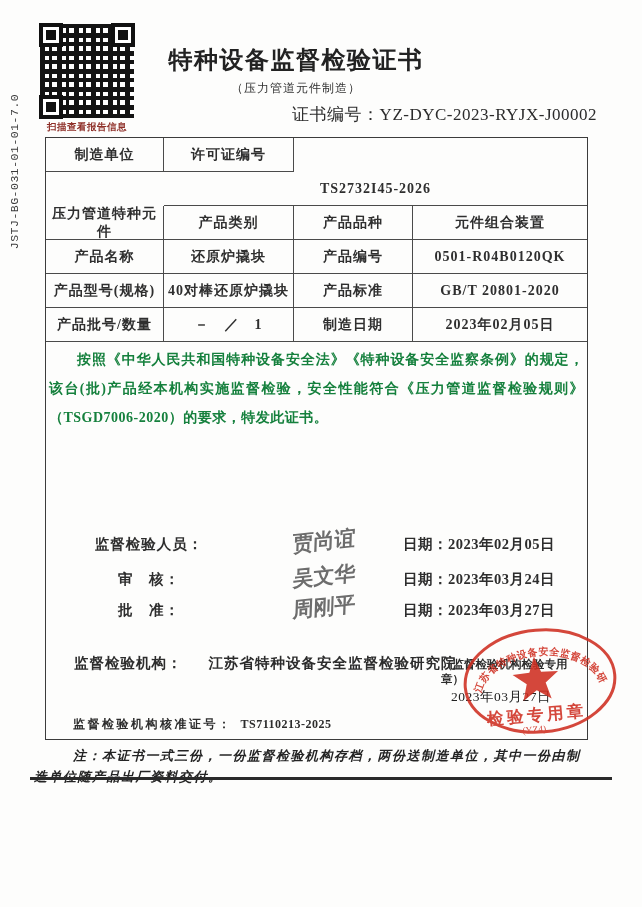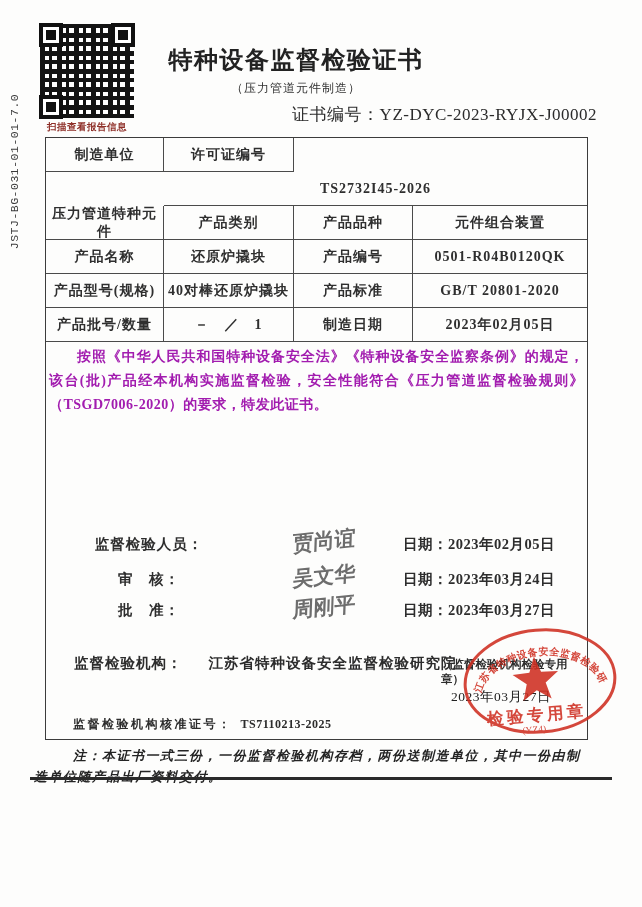--- a/index.html
+++ b/index.html
@@ -52,21 +52,21 @@
   .tbl { display:grid; grid-template-columns:118px 130px 119px 1fr; width:100%; }
   .cell {
     height:34px; display:flex; align-items:center; justify-content:center;
     border-right:1.4px solid #4a4a4a; border-bottom:1.4px solid #4a4a4a;
     font-size:14px; color:#2f2f2f; letter-spacing:1px; text-align:center;
   }
   .cell.last { border-right:none; }
   .cell.span { grid-column:2 / 5; border-right:none; }
   .statement {
     position:absolute; left:3px; right:3px; top:207px;
-    font-size:14px; line-height:24px; color:#a21caf;
+    font-size:14px; line-height:29px; color:#15803d;
     text-indent:2em; text-align:justify; letter-spacing:0.5px;
   }
   .sigrow { position:absolute; left:0; width:100%; height:24px; font-size:14.5px; }
   .sig-label { position:absolute; left:0; width:206px; text-align:center; letter-spacing:1px; color:#2d2d2d; }
   .sig-name {
     position:absolute; left:218px; top:-8px; width:120px; text-align:center;
     font-size:21px; color:#4a4a4a; opacity:0.8;
     transform:rotate(-6deg) skewX(-8deg);
   }
   .sig-date { position:absolute; left:357px; letter-spacing:0.5px; color:#2d2d2d; }

